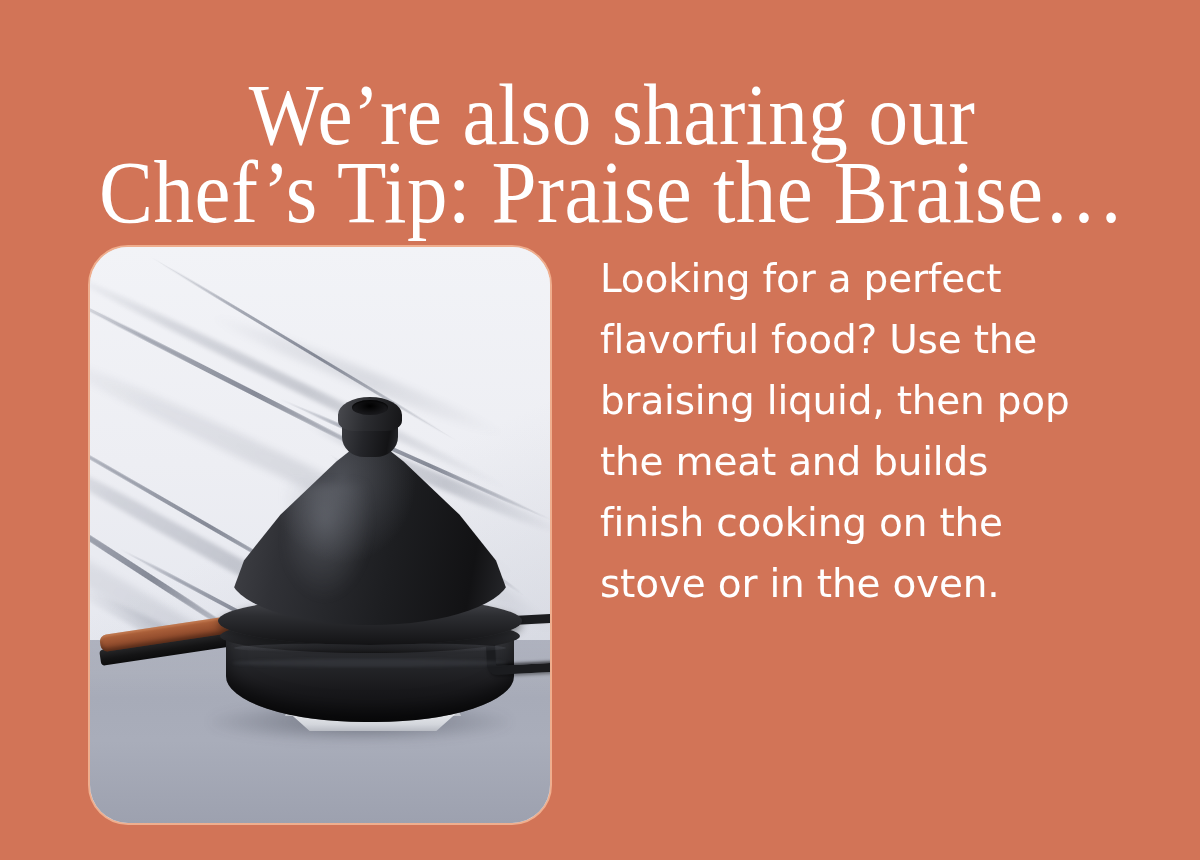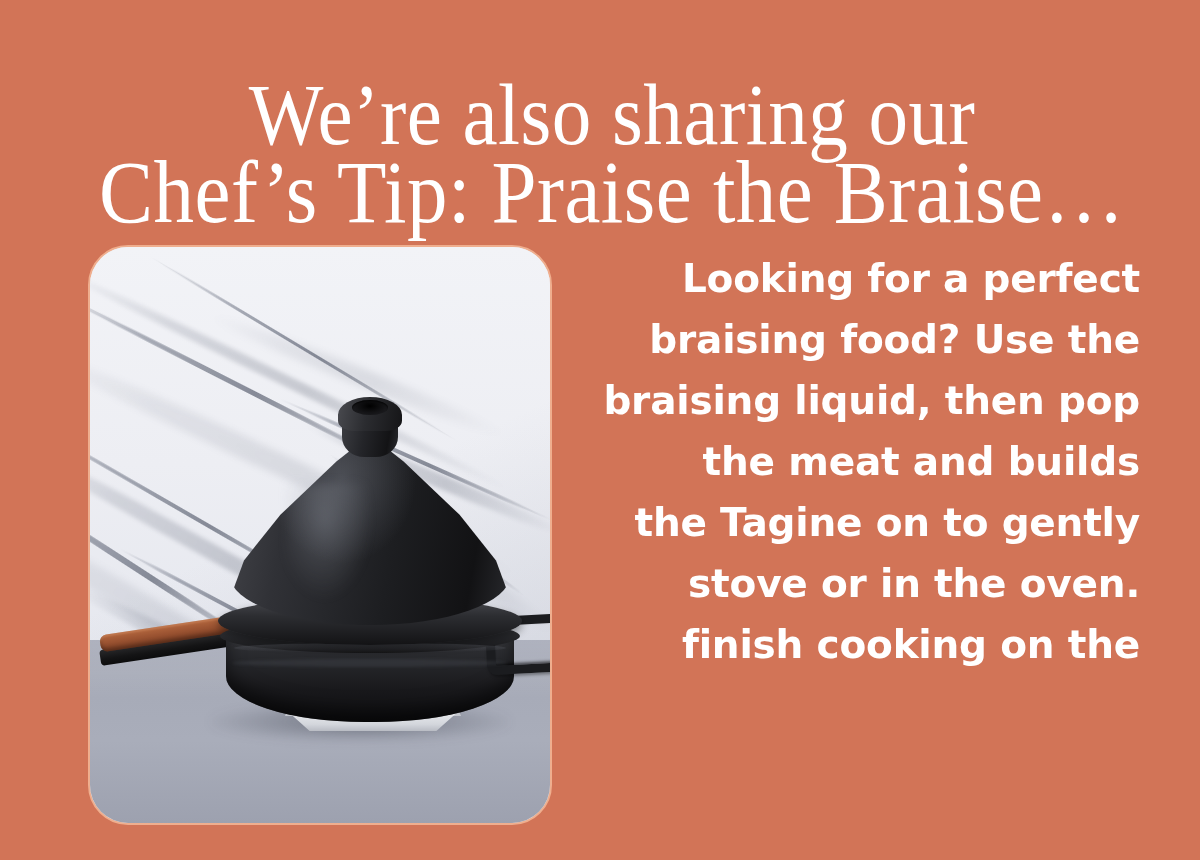--- a/index.html
+++ b/index.html
@@ -305,24 +305,24 @@
     background: radial-gradient(ellipse at 50% 40%, #000000 0%, #1A1A1D 70%, #333438 100%);
     box-shadow: inset 0 1px 2px rgba(0,0,0,0.9);
   }
 
   
   #body-copy {
     position: absolute;
     left: 600px;
     top: 248px;
     width: 540px;
-    text-align: right;
+    text-align: left;
     color: #FFFFFF;
     font-family: "DejaVu Sans", "Liberation Sans", sans-serif;
-    font-weight: 700;
+    font-weight: 400;
     font-size: 39px;
     line-height: 61px;
     letter-spacing: -0.2px;
     -webkit-font-smoothing: antialiased;
   }
   #body-copy .copy-line {
     display: block;
     white-space: nowrap;
   }
 </style>
@@ -380,21 +380,20 @@
       <div class="lid-cone"></div>
       <div class="lid-cone-highlight"></div>
       <div class="lid-neck"></div>
       <div class="lid-knob"></div>
       <div class="lid-knob-hole"></div>
     </div>
   </div>
 
   <div id="body-copy">
     <span class="copy-line">Looking for a perfect</span>
-    <span class="copy-line">braising food? Use the</span>
+    <span class="copy-line">flavorful food? Use the</span>
     <span class="copy-line">braising liquid, then pop</span>
     <span class="copy-line">the meat and builds</span>
-    <span class="copy-line">the Tagine on to gently</span>
+    <span class="copy-line">finish cooking on the</span>
     <span class="copy-line">stove or in the oven.</span>
-    <span class="copy-line">finish cooking on the</span>
   </div>
 
 </div>
 
 </body></html>

